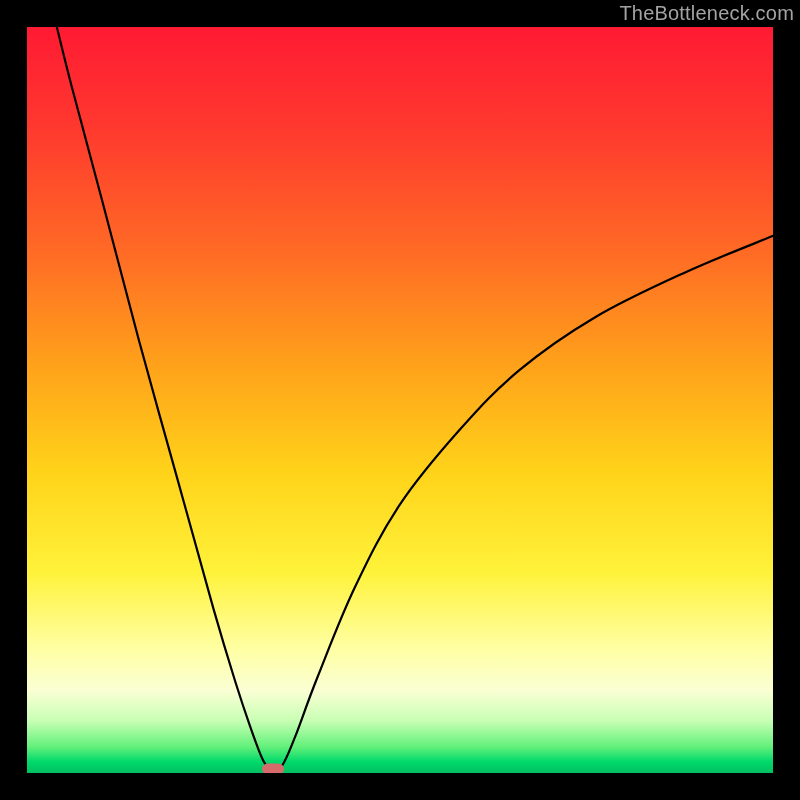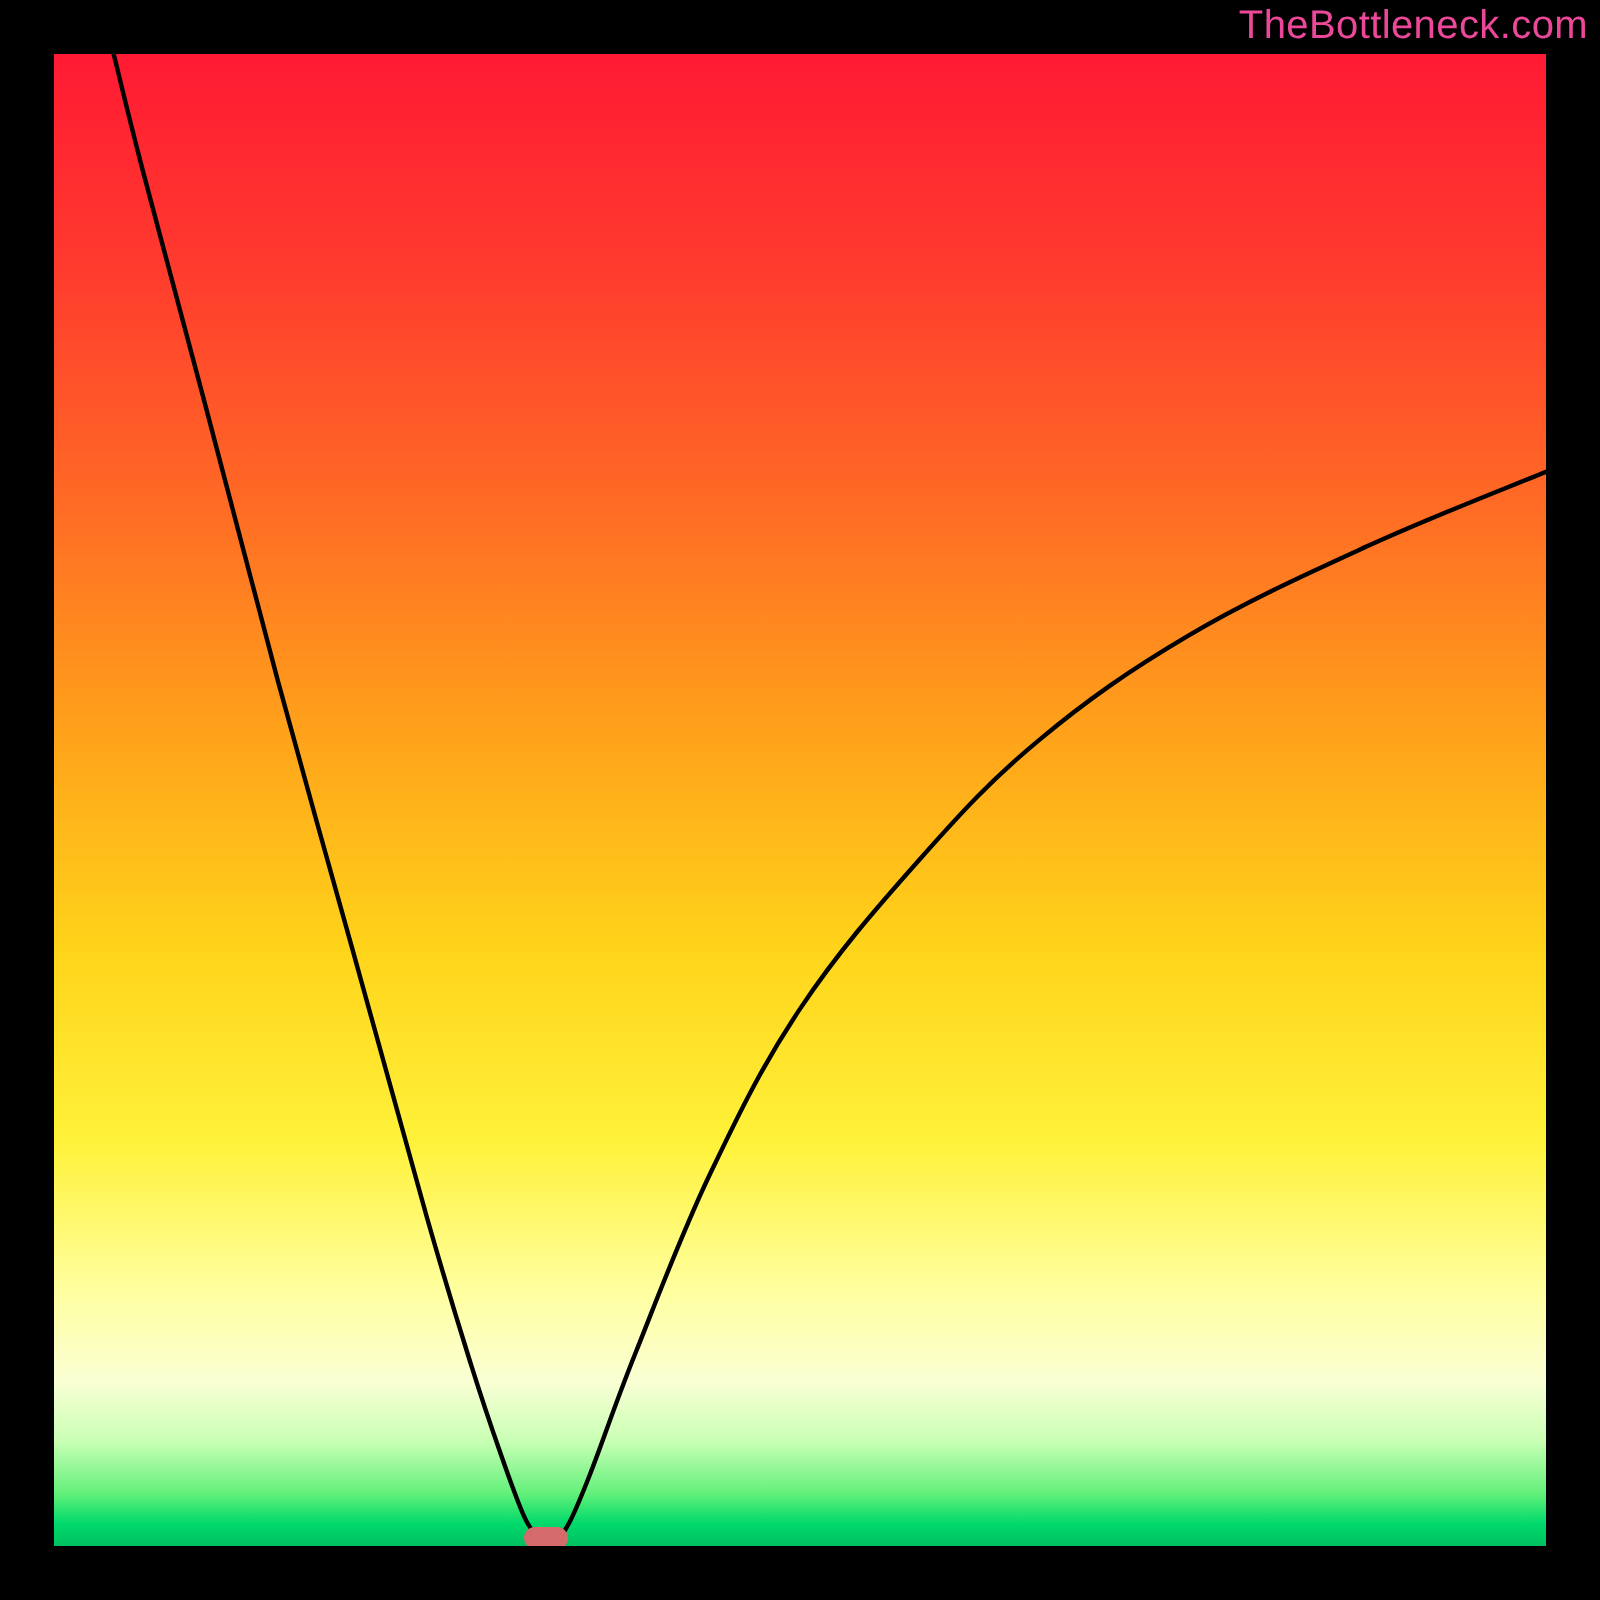--- a/index.html
+++ b/index.html
@@ -65,21 +65,21 @@
     width: 22px;
     height: 11px;
     border-radius: 6px;
     background: #d66b6b;
     transform: translate(-50%, -50%);
   }
   .watermark {
     position: absolute;
     top: 2px;
     right: 6px;
-    color: #ec4899;
+    color: #a3a3a3;
     font-size: 20px;
     font-weight: 400;
     letter-spacing: 0.2px;
     user-select: none;
   }
 </style>
 </head>
 <body>
 
 <div class="frame">

